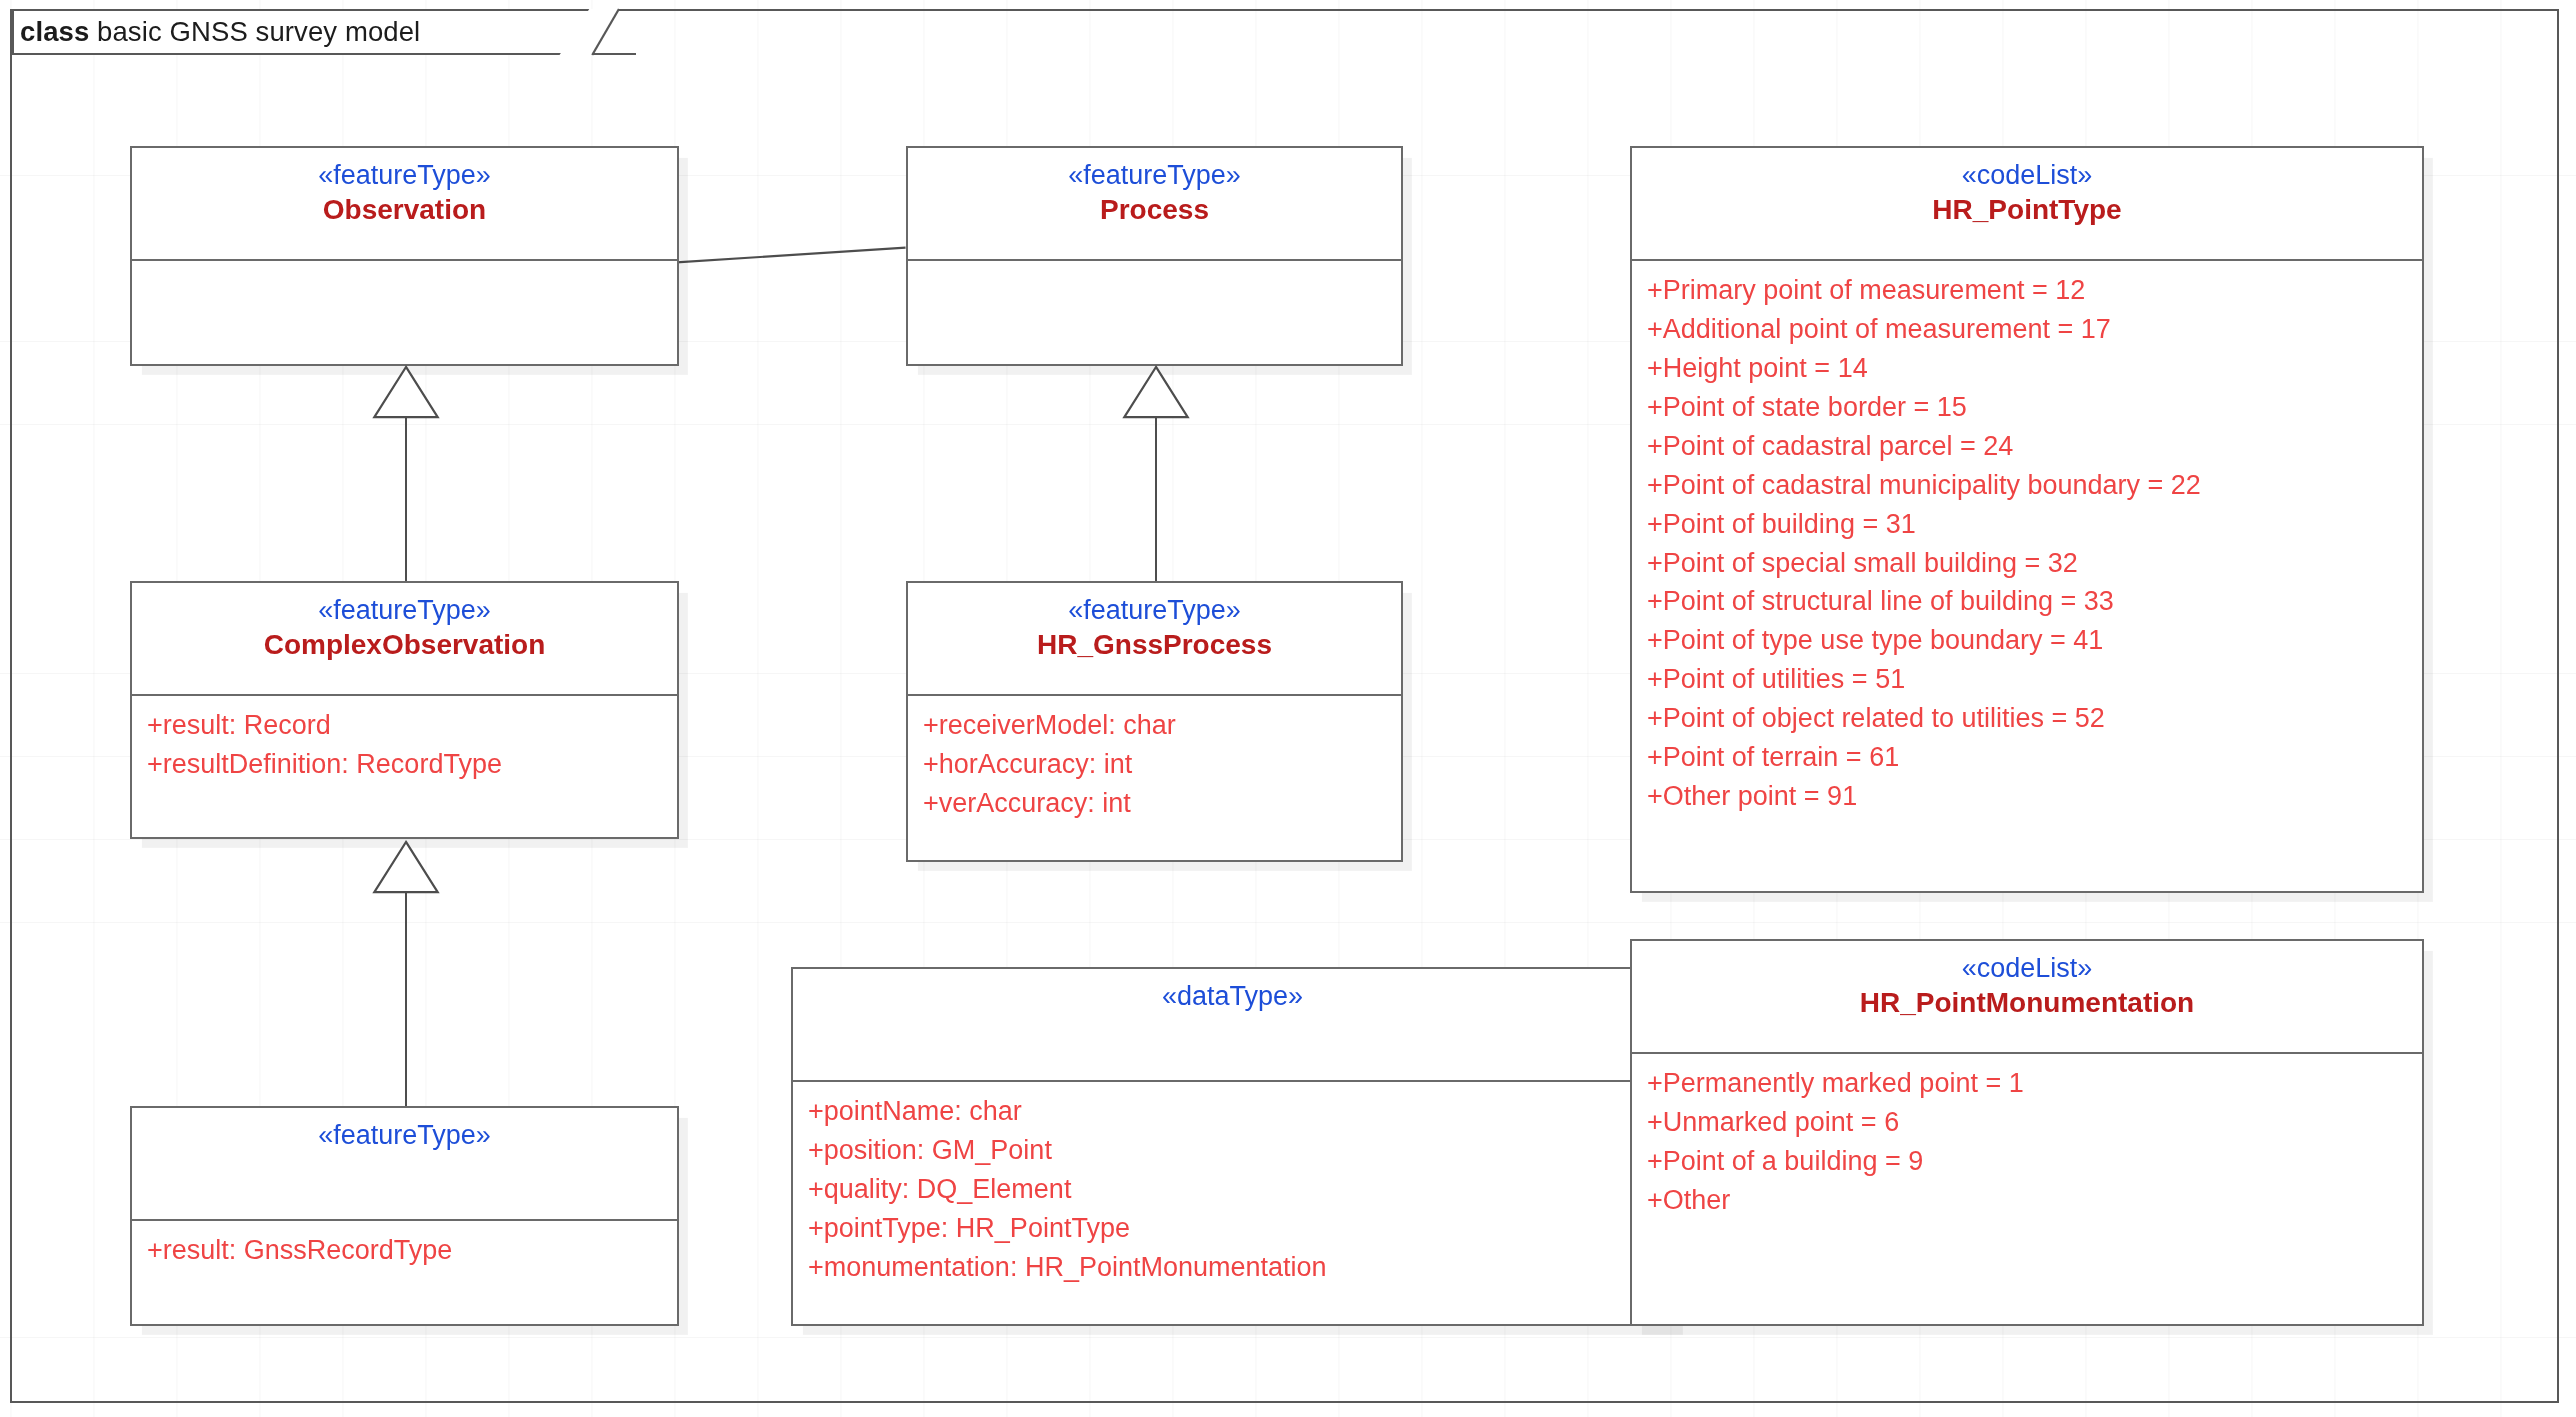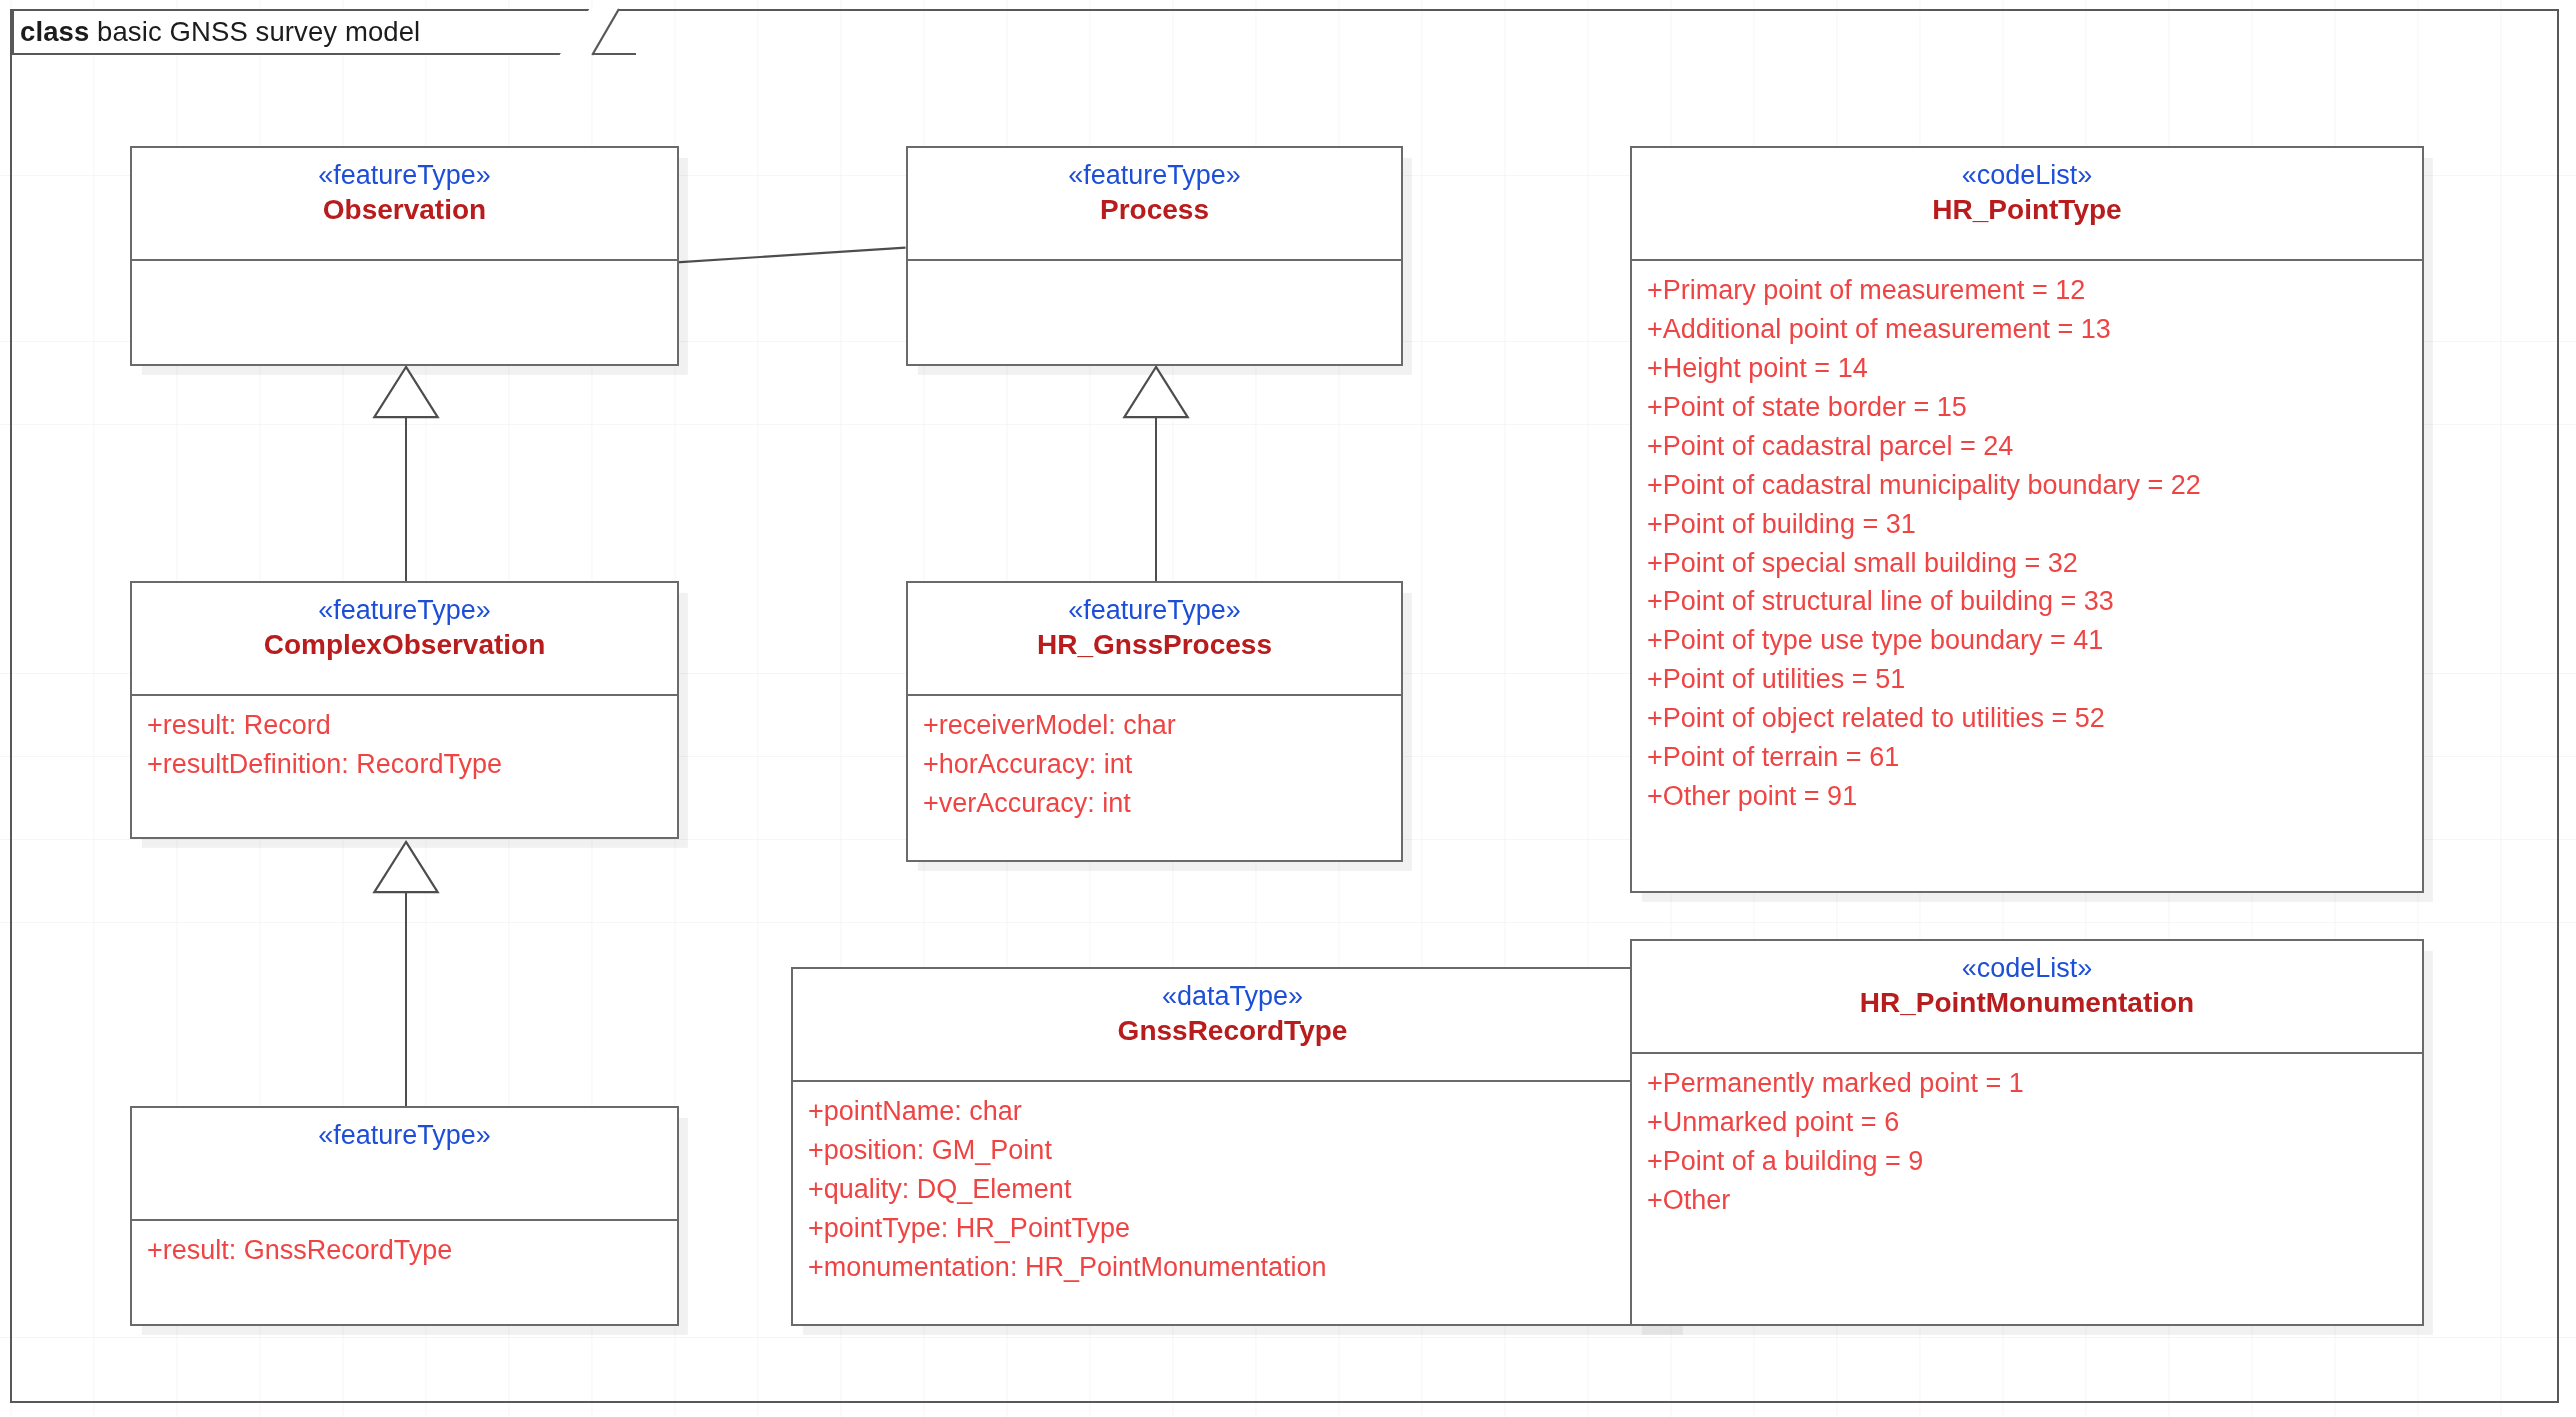--- a/index.html
+++ b/index.html
@@ -190,21 +190,21 @@
     <div class="uml-body empty"></div>
   </div>
 
   <div class="uml-box" style="left:1630px; top:146px; width:794px; height:747px;">
     <div class="uml-header" style="height:113px;">
       <div class="stereotype">«codeList»</div>
       <div class="classname">HR_PointType</div>
     </div>
     <div class="uml-body">
       <div class="attr">+Primary point of measurement = 12</div>
-      <div class="attr">+Additional point of measurement = 13</div>
+      <div class="attr">+Additional point of measurement = 17</div>
       <div class="attr">+Height point = 14</div>
       <div class="attr">+Point of state border = 15</div>
       <div class="attr">+Point of cadastral parcel = 24</div>
       <div class="attr">+Point of cadastral municipality boundary = 22</div>
       <div class="attr">+Point of building = 31</div>
       <div class="attr">+Point of special small building = 32</div>
       <div class="attr">+Point of structural line of building = 33</div>
       <div class="attr">+Point of type use type boundary = 41</div>
       <div class="attr">+Point of utilities = 51</div>
       <div class="attr">+Point of object related to utilities = 52</div>
@@ -232,21 +232,20 @@
     <div class="uml-body">
       <div class="attr">+receiverModel: char</div>
       <div class="attr">+horAccuracy: int</div>
       <div class="attr">+verAccuracy: int</div>
     </div>
   </div>
 
   <div class="uml-box" style="left:791px; top:967px; width:883px; height:359px;">
     <div class="uml-header" style="height:113px;">
       <div class="stereotype">«dataType»</div>
-      <div class="classname">GnssRecordType</div>
     </div>
     <div class="uml-body">
       <div class="attr">+pointName: char</div>
       <div class="attr">+position: GM_Point</div>
       <div class="attr">+quality: DQ_Element</div>
       <div class="attr">+pointType: HR_PointType</div>
       <div class="attr">+monumentation: HR_PointMonumentation</div>
     </div>
   </div>
 

